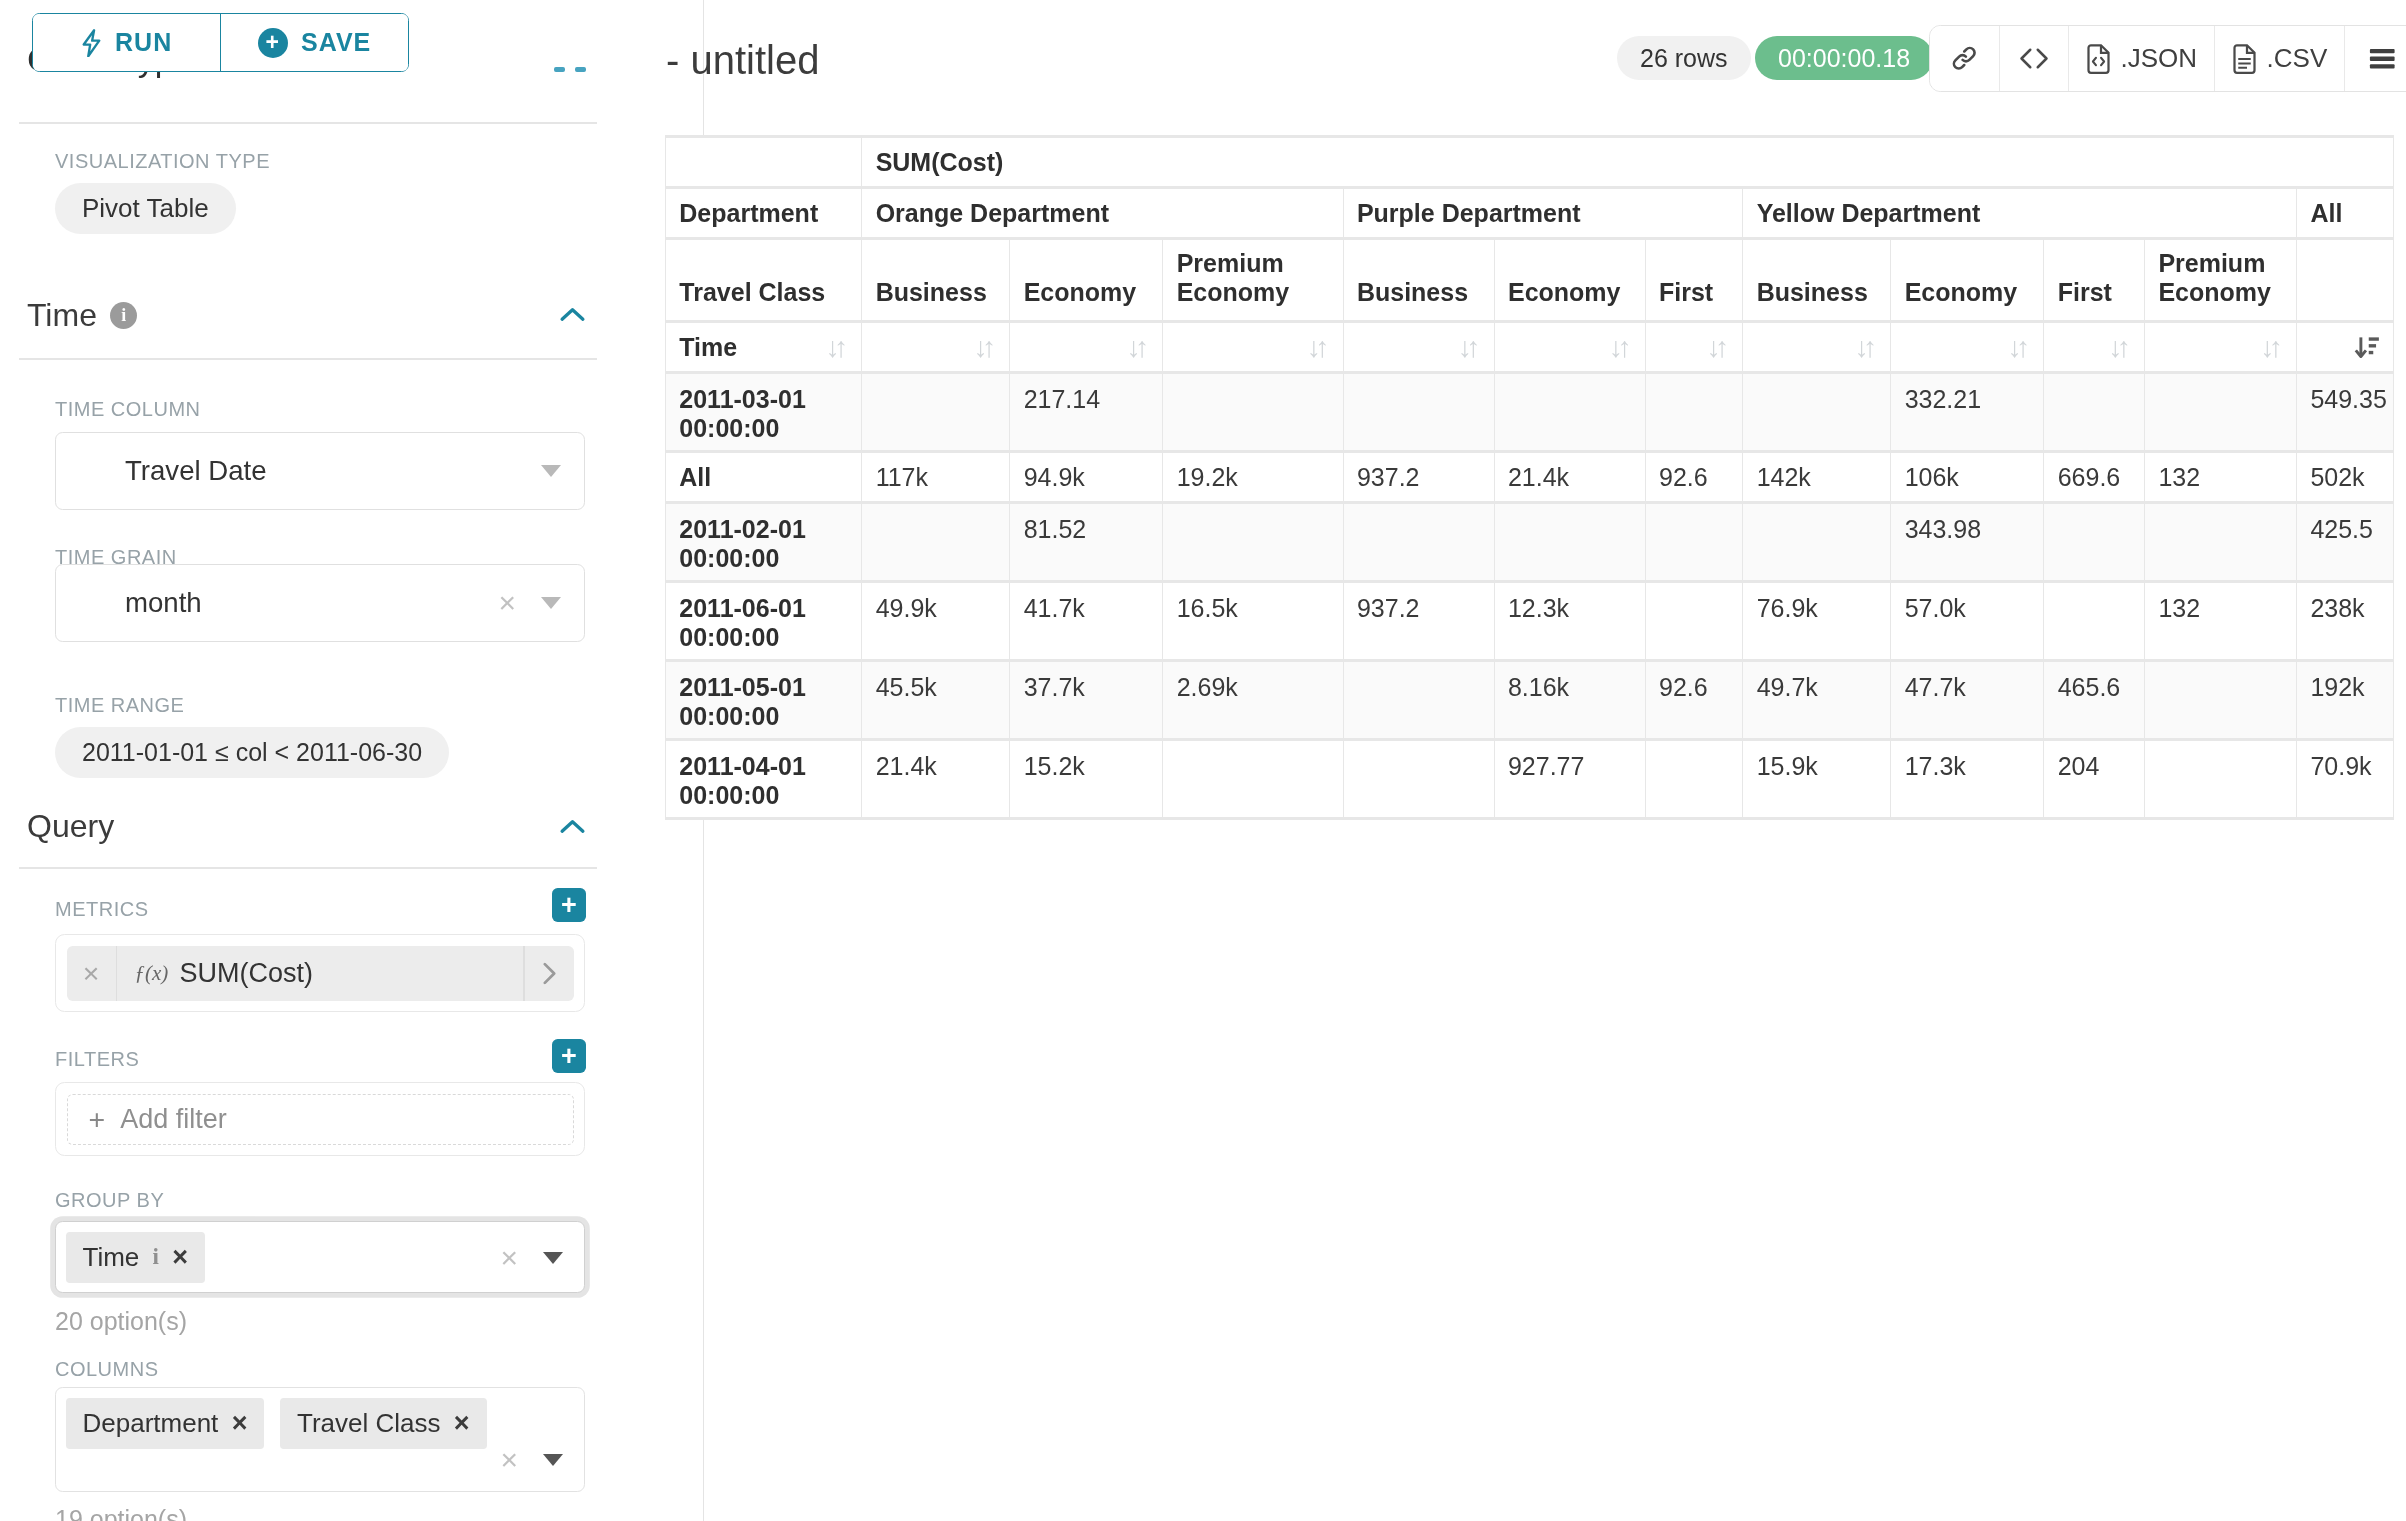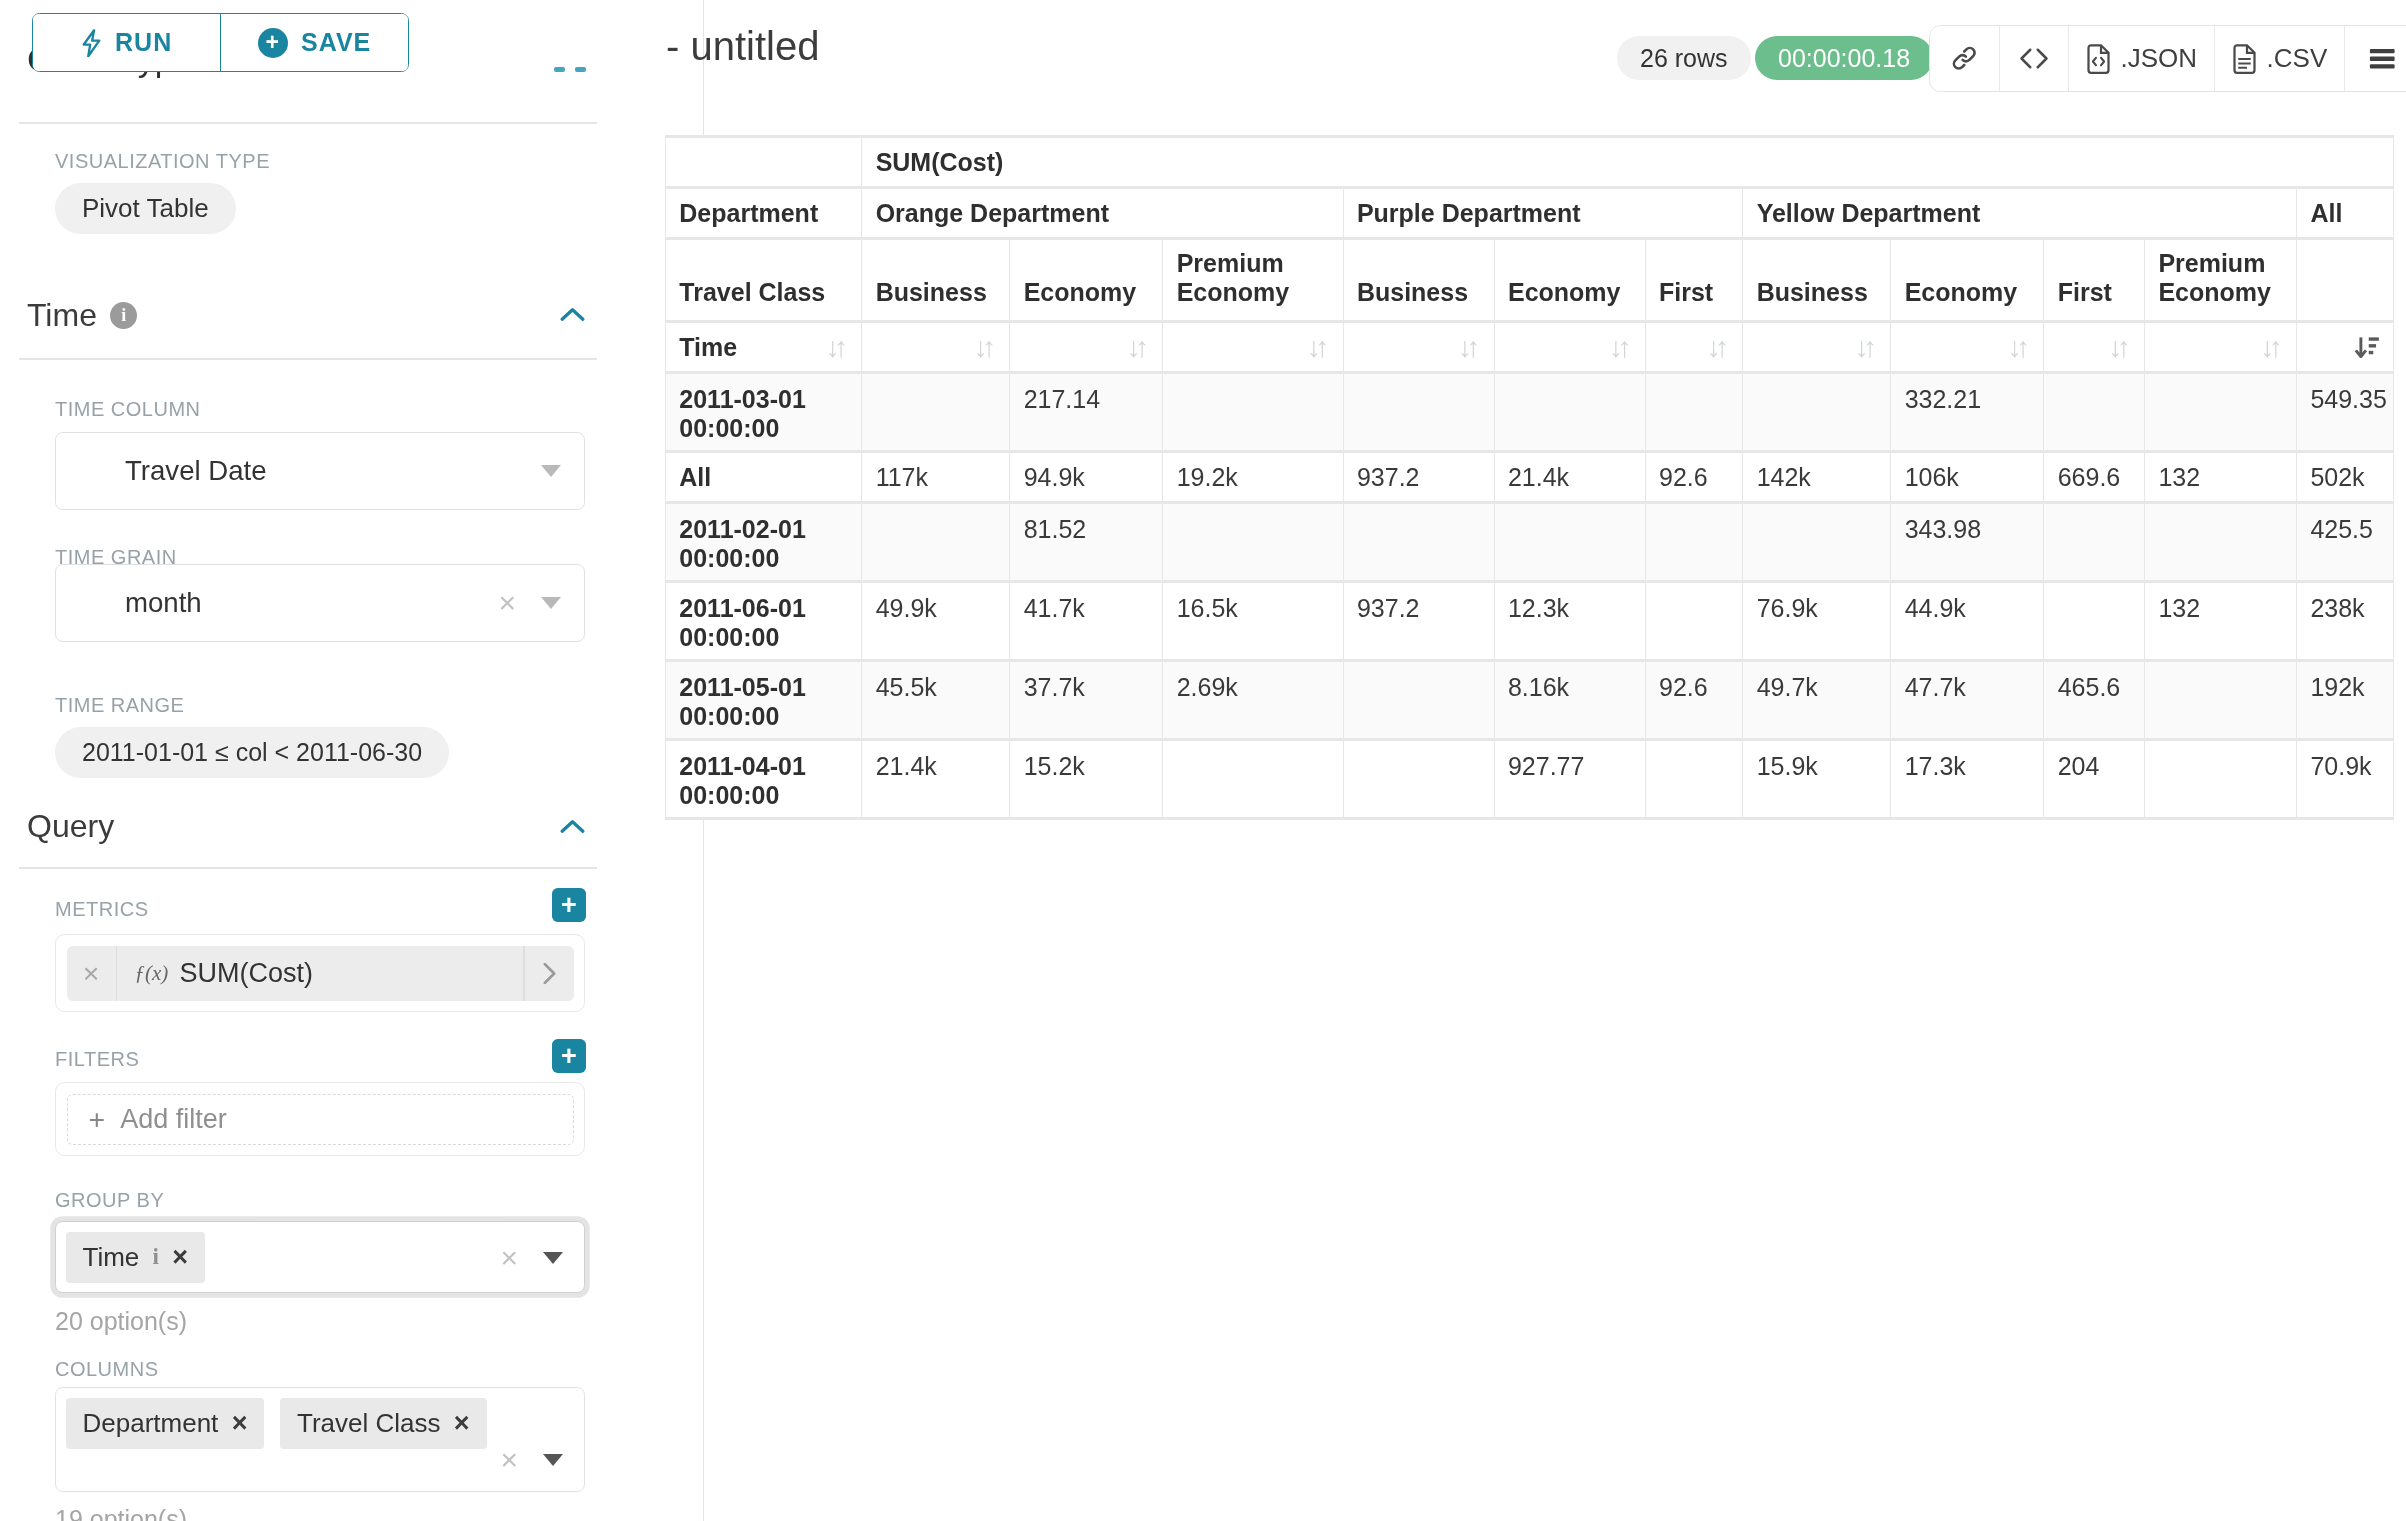--- a/index.html
+++ b/index.html
@@ -66,21 +66,21 @@
   .chip { display:inline-flex; align-items:center; gap:13.3px; height:51px; background:#e9e9e9;
     border-radius:3.8px; padding:0 17px; font-size:26px; color:#333; margin-right:11.4px; }
   .chip .chip-x { font-weight:700; font-size:27px; color:#3c3c3c; }
   .chip .chip-i { color:#8f8f8f; font-weight:700; font-size:23px;
     font-family:"Liberation Serif", serif; }
   .box-controls { position:absolute; right:21px; display:flex; align-items:center; gap:25px; }
   .box-controls .clear-x { margin:0; }
   .hint { position:absolute; left:55px; font-size:25px; color:#a5a5a5; }
 
   
-  .chart-title { position:absolute; left:666px; top:24px; font-size:40px; font-weight:500;
+  .chart-title { position:absolute; left:666px; top:38px; font-size:40px; font-weight:500;
     color:#3c3c3c; }
   .badge { position:absolute; top:36px; height:44px; border-radius:22px; display:inline-flex;
     align-items:center; padding:0 23px; font-size:25px; }
   .badge.rows { left:1617px; background:#f1f1f1; color:#333; }
   .badge.timer { left:1755px; background:#6cbe8d; color:#fff; }
   .toolbar { position:absolute; left:1929px; top:25px; height:67px; display:flex;
     border:1.9px solid #e3e3e3; border-radius:11.4px; background:#fff; overflow:hidden; }
   .toolbar .tbtn { display:flex; align-items:center; justify-content:center; gap:9.5px;
     border:none; border-right:1.9px solid #e9e9e9; background:#fff; cursor:pointer;
     font-family:inherit; font-size:26px; color:#3f3f3f; padding:0 17px; }
@@ -430,21 +430,21 @@
       </tr>
       <tr class="datarow">
         <th>2011-06-01 00:00:00</th>
         <td>49.9k</td>
             <td>41.7k</td>
         <td>16.5k</td>
             <td>937.2</td>
         <td>12.3k</td>
             <td></td>
         <td>76.9k</td>
-            <td>44.9k</td>
+            <td>57.0k</td>
         <td></td>
             <td>132</td>
         <td>238k</td>
       </tr>
       <tr class="datarow stripe">
         <th>2011-05-01 00:00:00</th>
         <td>45.5k</td>
             <td>37.7k</td>
         <td>2.69k</td>
             <td></td>

